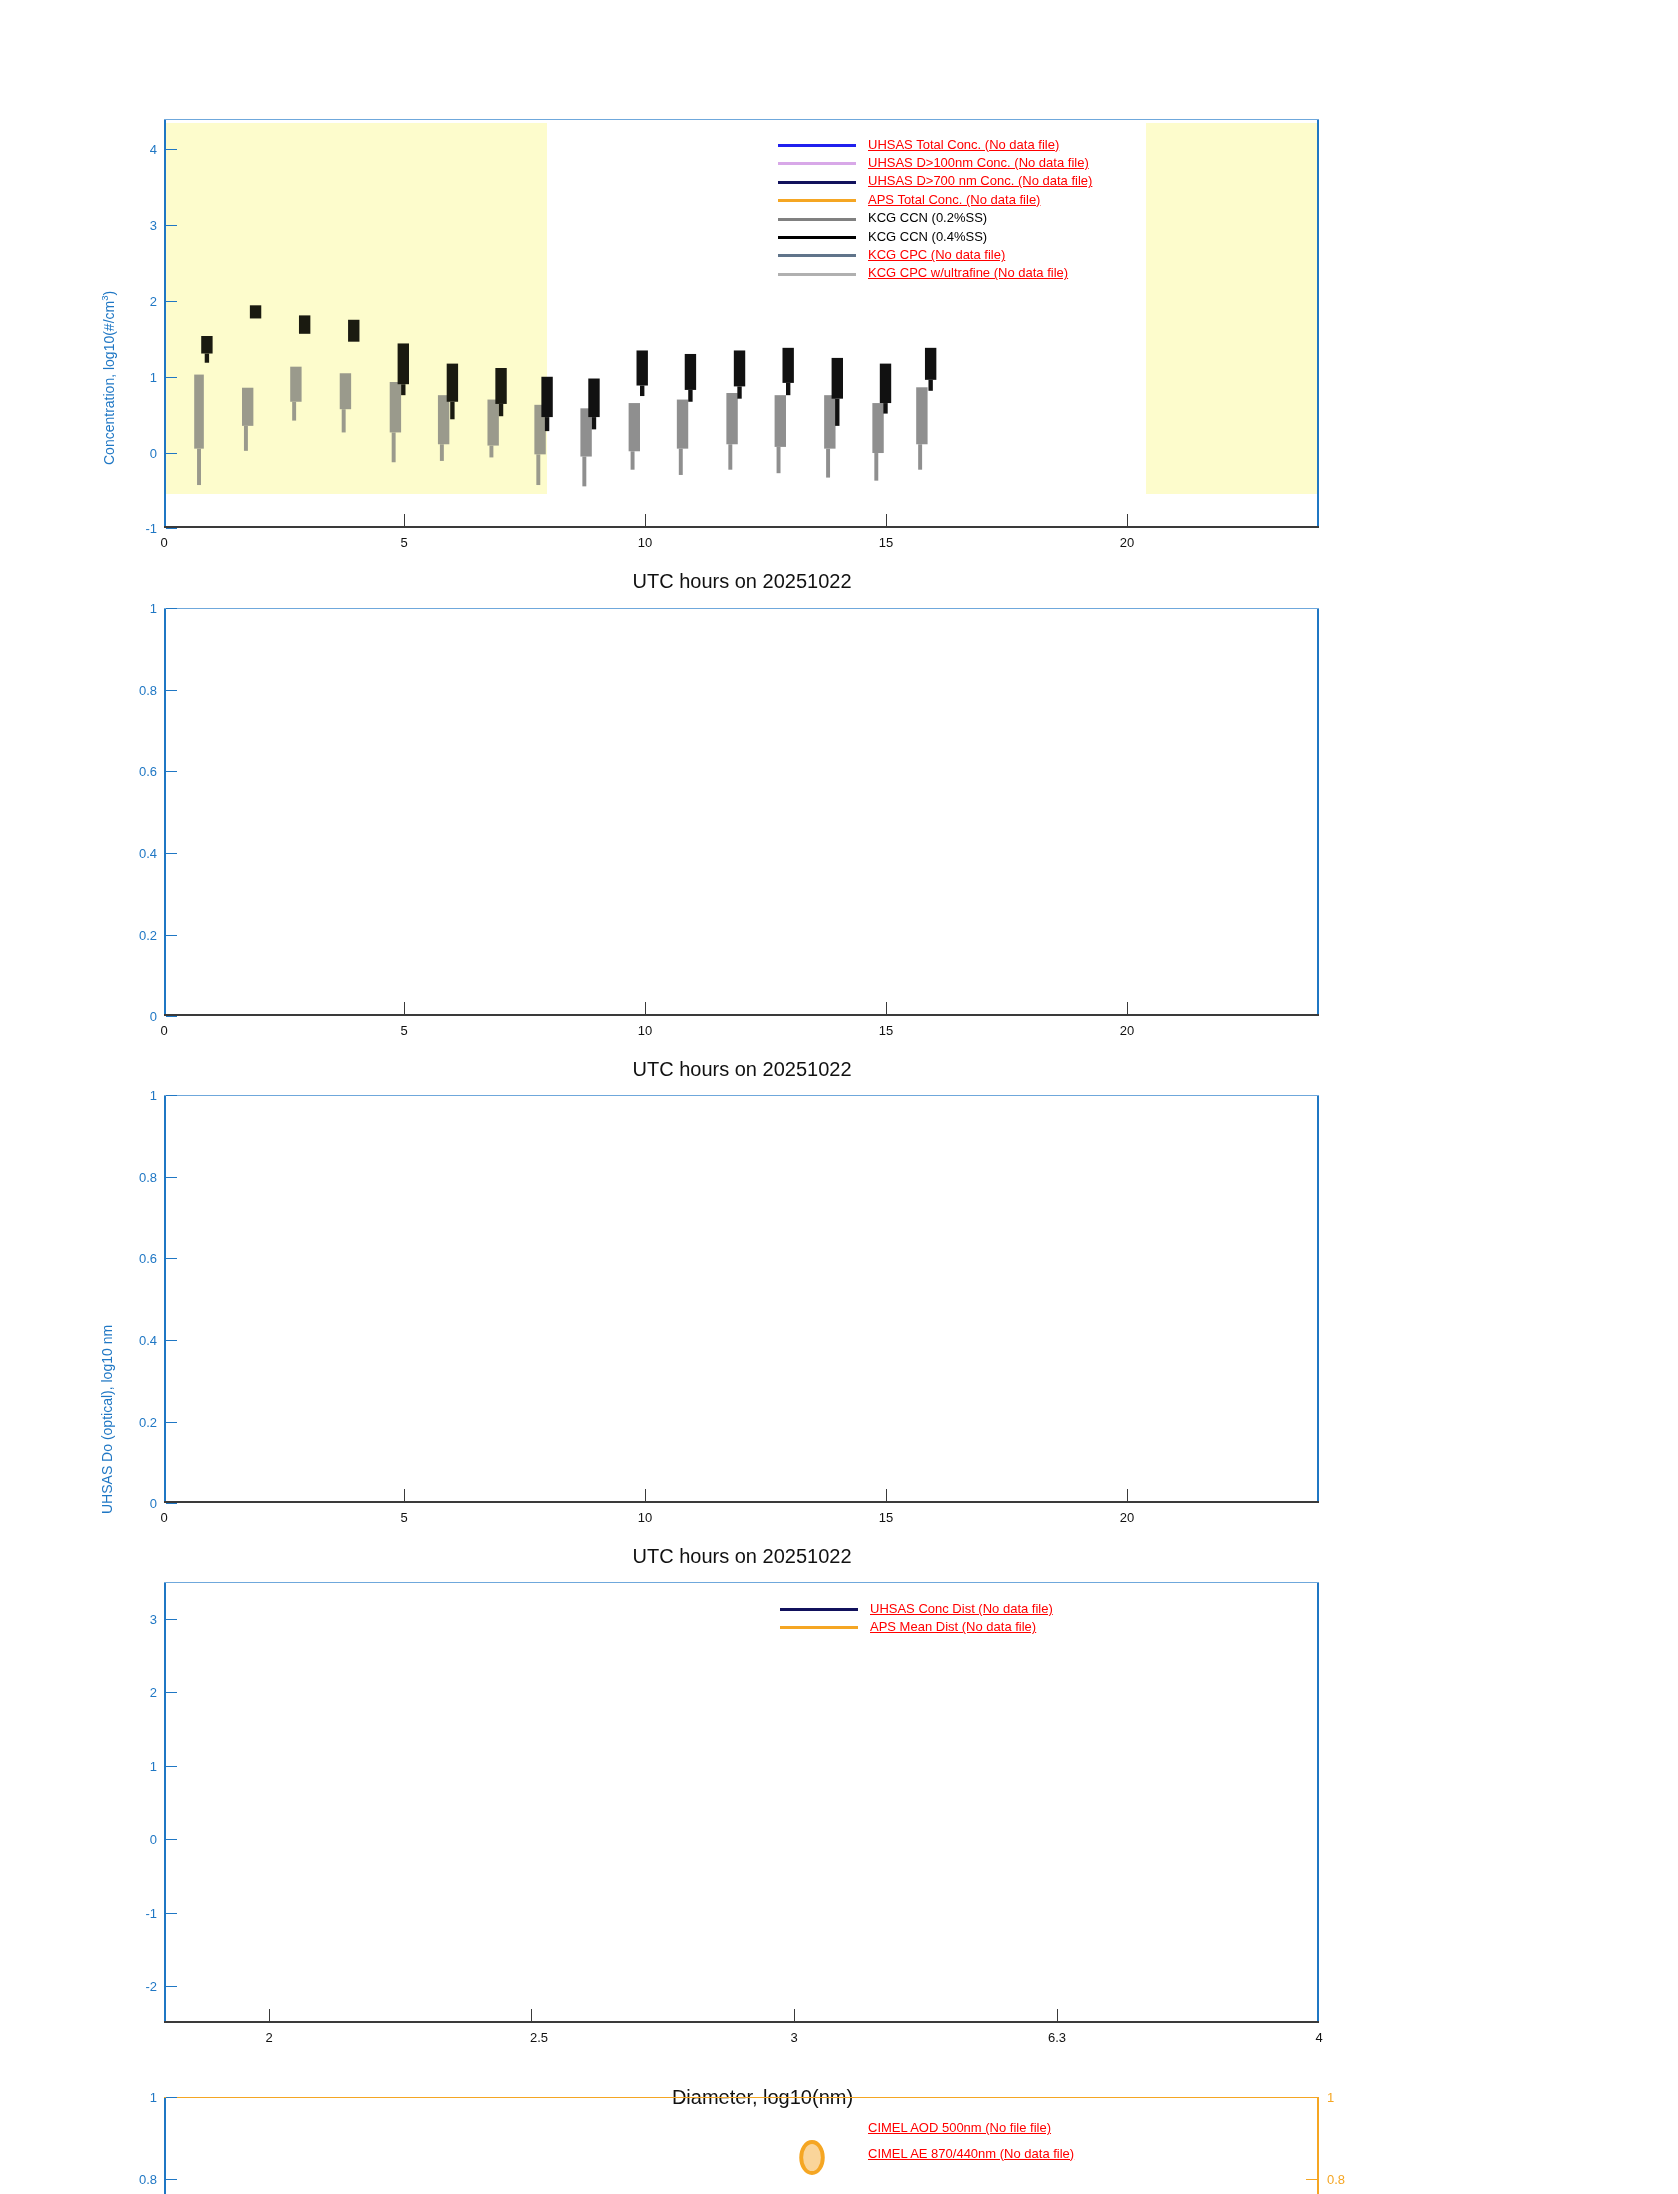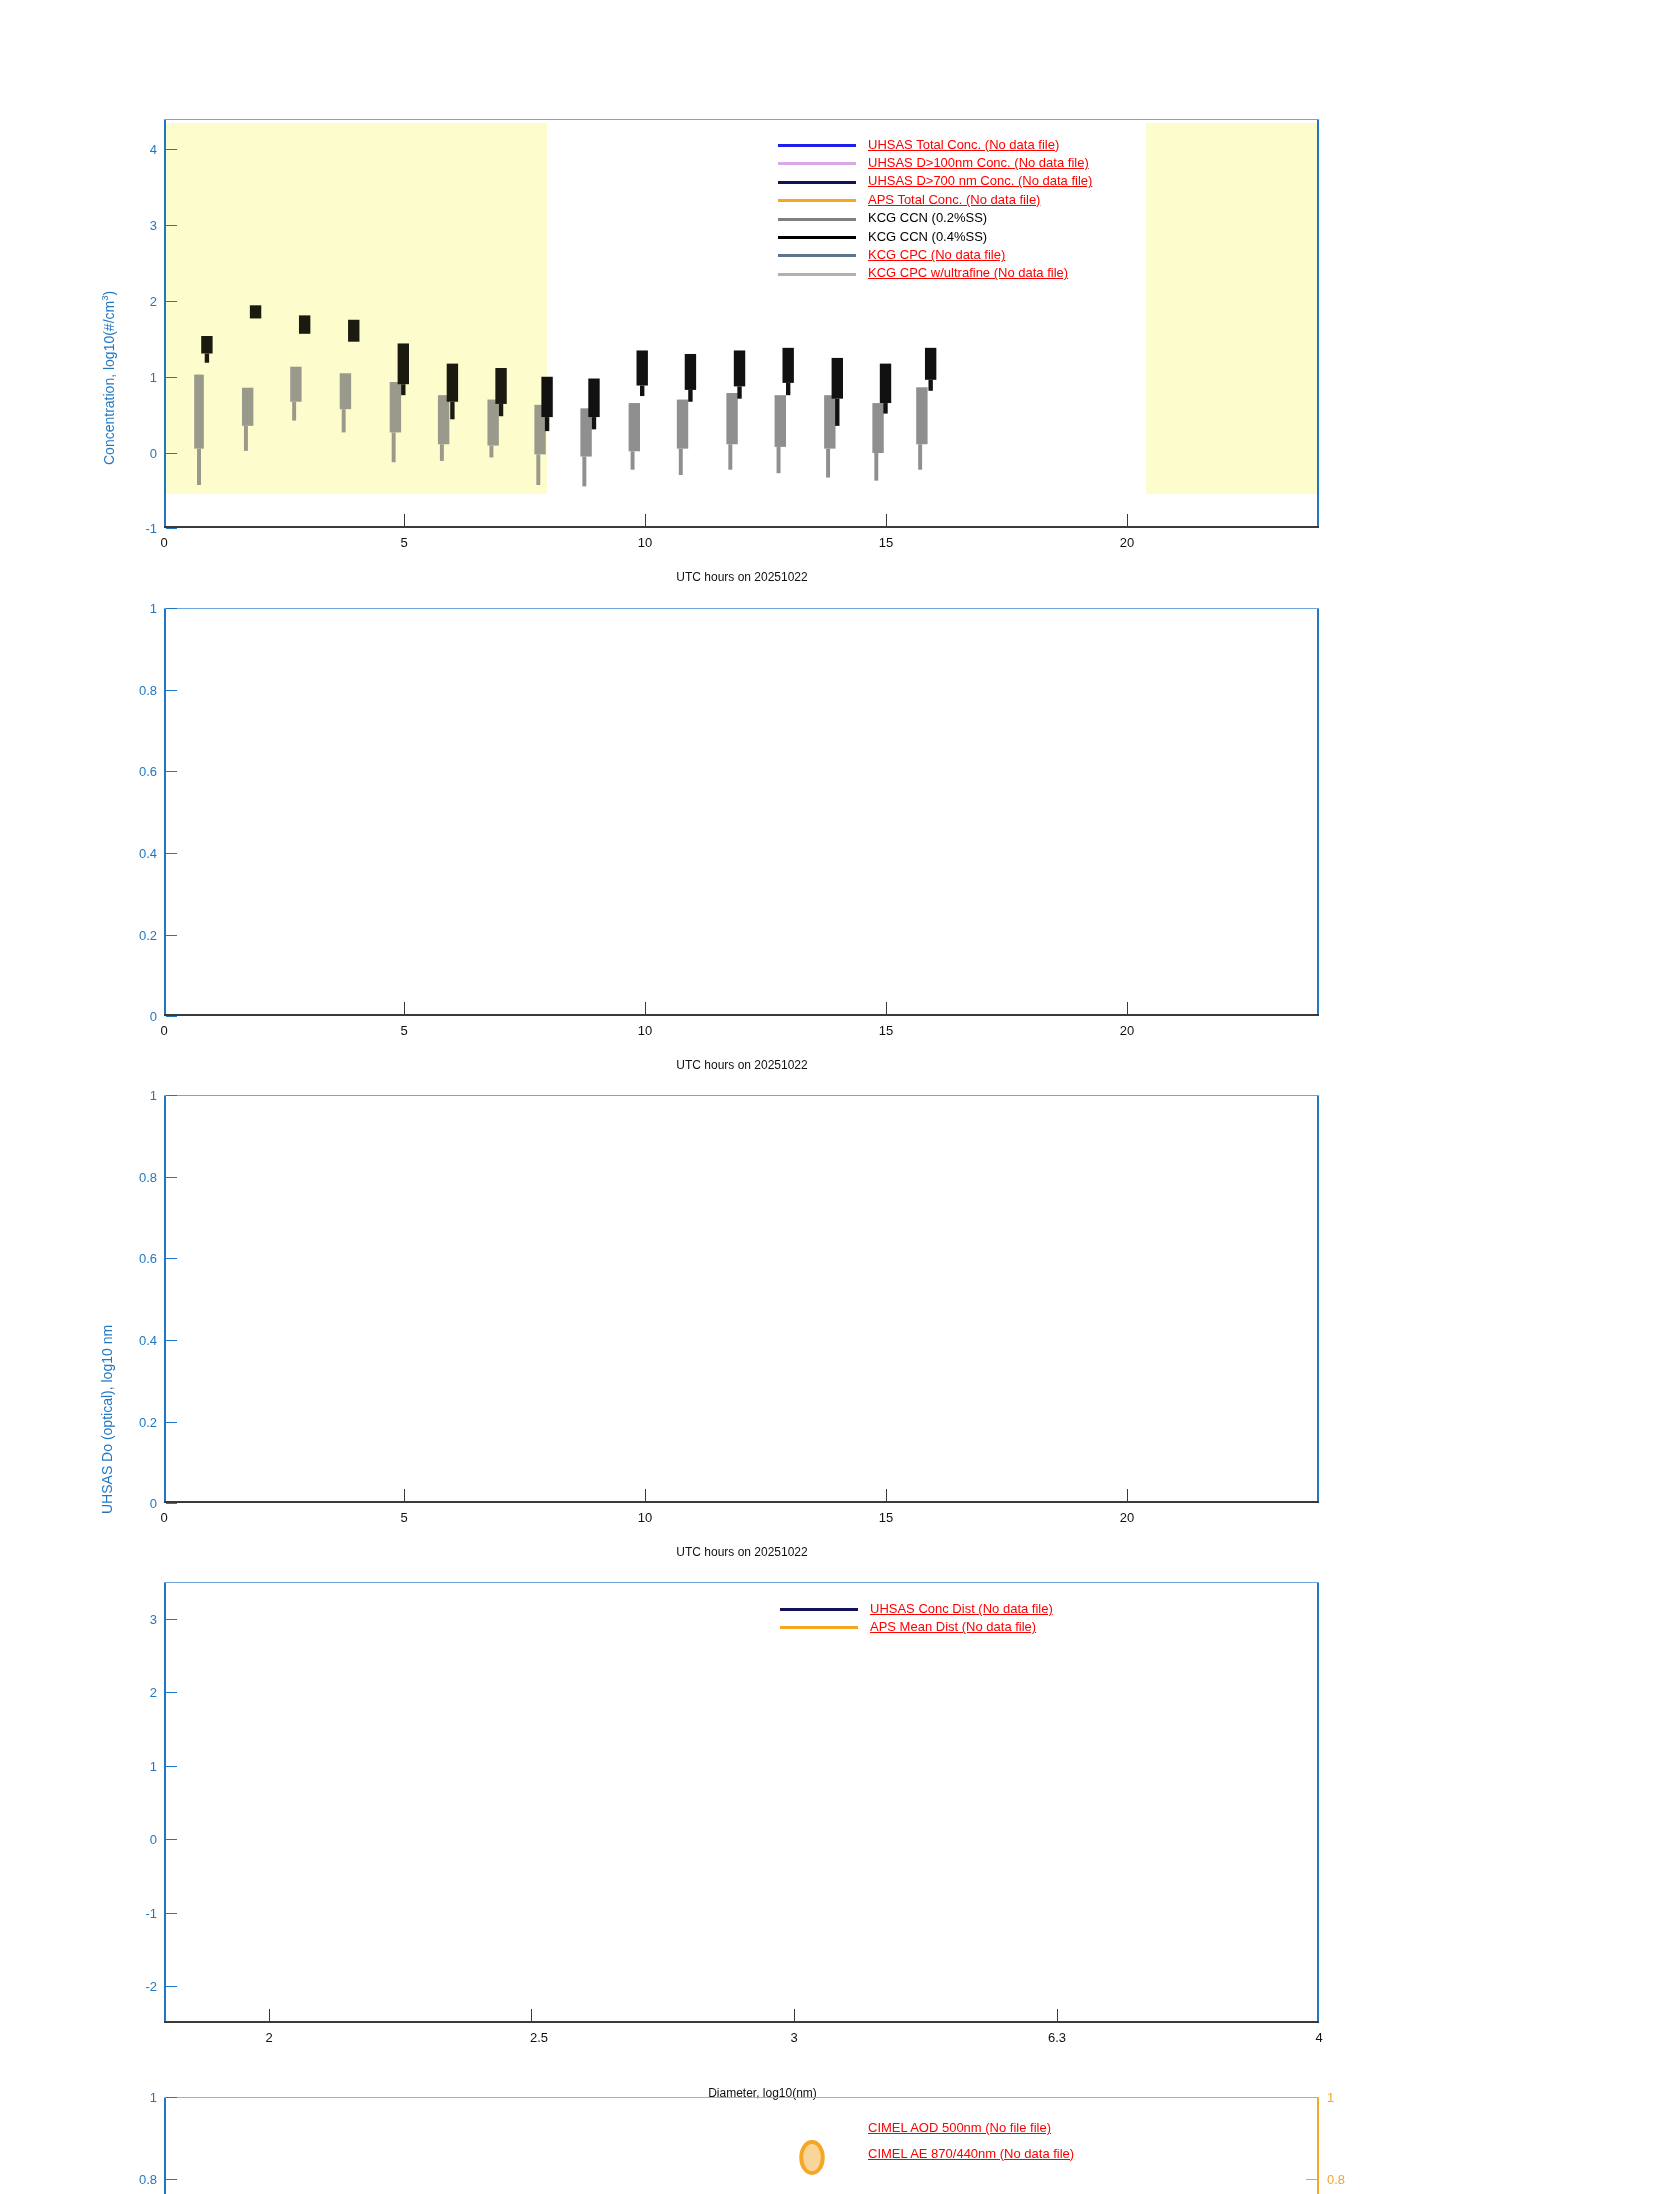--- a/index.html
+++ b/index.html
@@ -32,21 +32,21 @@
   
   .lbl-y{position:absolute;right:100%;margin-right:7px;transform:translateY(-50%);
          color:#1f77c4;font-size:13px;white-space:nowrap;text-align:right;}
   .lbl-y.right{right:auto;left:100%;margin-right:0;margin-left:8px;color:#f5a623;text-align:left;}
   .lbl-x{position:absolute;top:100%;margin-top:7px;transform:translateX(-50%);
          color:#111;font-size:13px;white-space:nowrap;}
 
   
   .axis-title-y{position:absolute;color:#1f77c4;font-size:14px;white-space:nowrap;
                 transform-origin:0 0;transform:rotate(-90deg);}
-  .axis-title-x{position:absolute;color:#111;font-size:12px;white-space:nowrap;
+  .axis-title-x{position:absolute;color:#111;font-size:20px;white-space:nowrap;
                 transform:translateX(-50%);}
 
   
   .night{position:absolute;background:#fdfccc;}
 
   
   .legend{position:absolute;}
   .legend-row{position:relative;height:18.4px;}
   .legend-line{position:absolute;left:0;top:8.3px;width:78px;height:3.1px;}
   .legend-text{position:absolute;left:90px;top:0;font-size:13px;white-space:nowrap;line-height:18.4px;}

